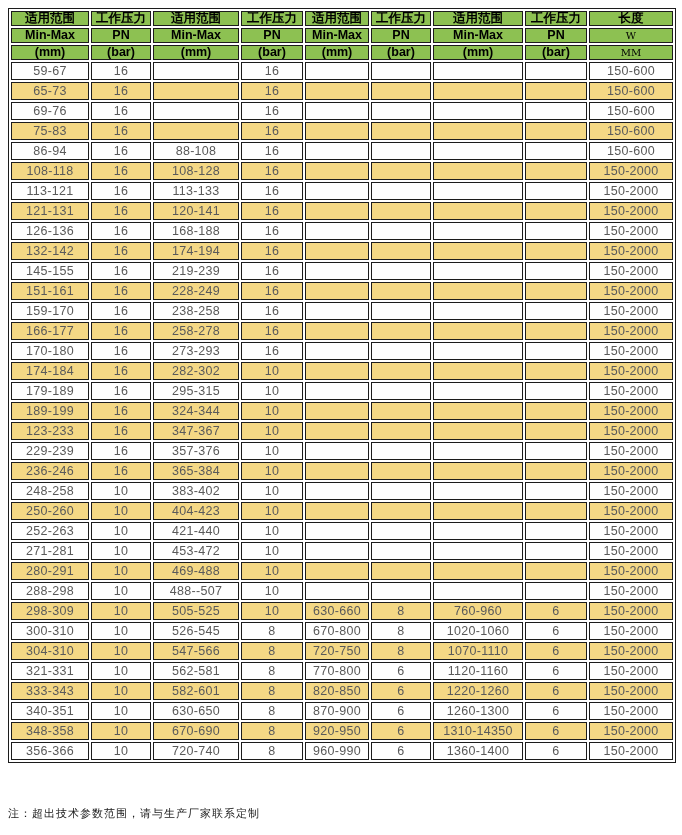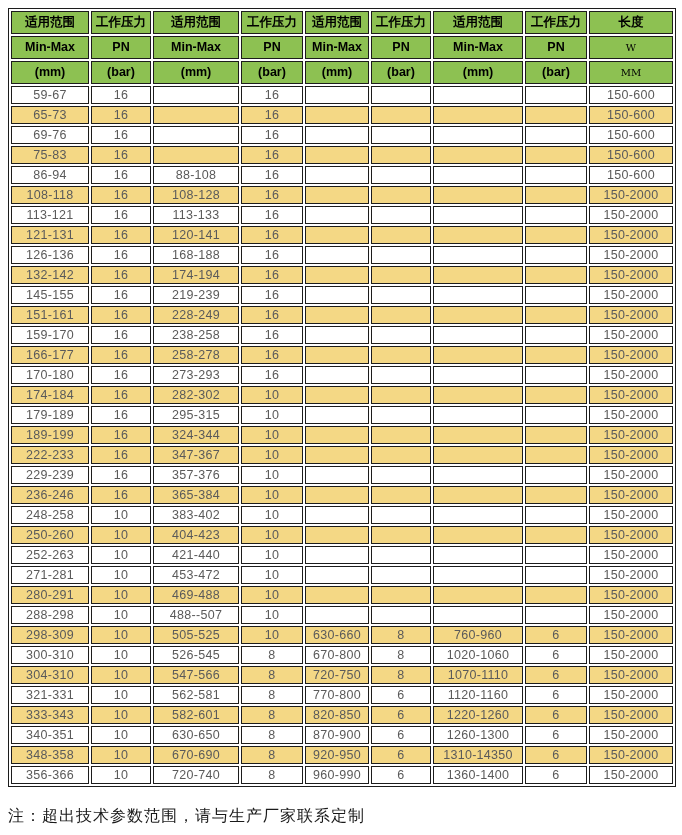--- a/index.html
+++ b/index.html
@@ -24,21 +24,21 @@
   th, td {
     box-sizing: border-box;
     border: 1px solid #1c1c1c;
     text-align: center;
     vertical-align: middle;
     padding: 0;
     overflow: hidden;
     white-space: nowrap;
   }
   th {
-    height: 23px;
+    height: 15px;
     background: #8dc152;
     color: #000000;
     font-weight: bold;
     font-size: 12.5px;
     line-height: 13px;
   }
   th.wmm {
     font-family: "DejaVu Serif", serif;
     font-weight: normal;
     font-size: 10px;
@@ -52,21 +52,21 @@
     letter-spacing: 0.3px;
   }
   tr.alt td {
     background: #f4d885;
   }
   .footnote {
     position: absolute;
     left: 8px;
     top: 806px;
     color: #1a1a1a;
-    font-size: 16px;
+    font-size: 11px;
     font-family: "DejaVu Serif", serif;
     letter-spacing: 1px;
   }
 </style>
 </head>
 <body>
 
 <table data-name="spec-table">
   <colgroup>
     <col style="width:78px">
@@ -307,21 +307,21 @@
         <td data-name="table-cell">16</td>
         <td data-name="table-cell">324-344</td>
         <td data-name="table-cell">10</td>
         <td data-name="table-cell"></td>
         <td data-name="table-cell"></td>
         <td data-name="table-cell"></td>
         <td data-name="table-cell"></td>
         <td data-name="table-cell">150-2000</td>
       </tr>
       <tr data-name="table-row" class="alt">
-        <td data-name="table-cell">222-233</td>
+        <td data-name="table-cell">123-233</td>
         <td data-name="table-cell">16</td>
         <td data-name="table-cell">347-367</td>
         <td data-name="table-cell">10</td>
         <td data-name="table-cell"></td>
         <td data-name="table-cell"></td>
         <td data-name="table-cell"></td>
         <td data-name="table-cell"></td>
         <td data-name="table-cell">150-2000</td>
       </tr>
       <tr data-name="table-row">

